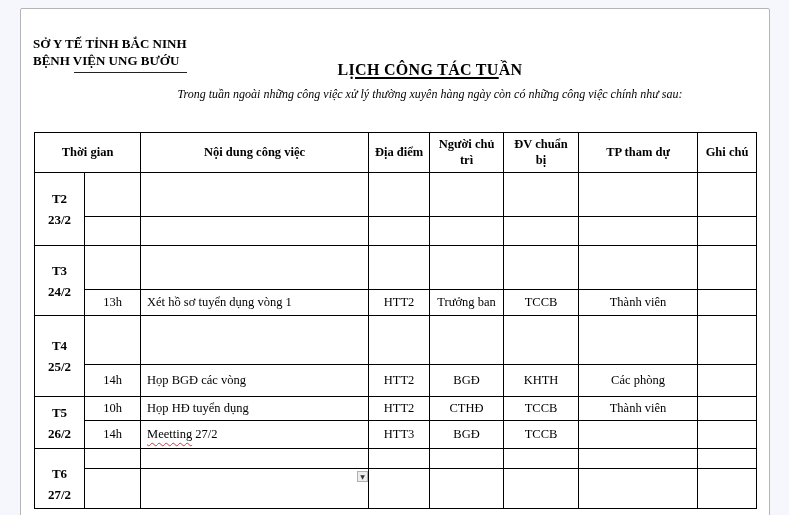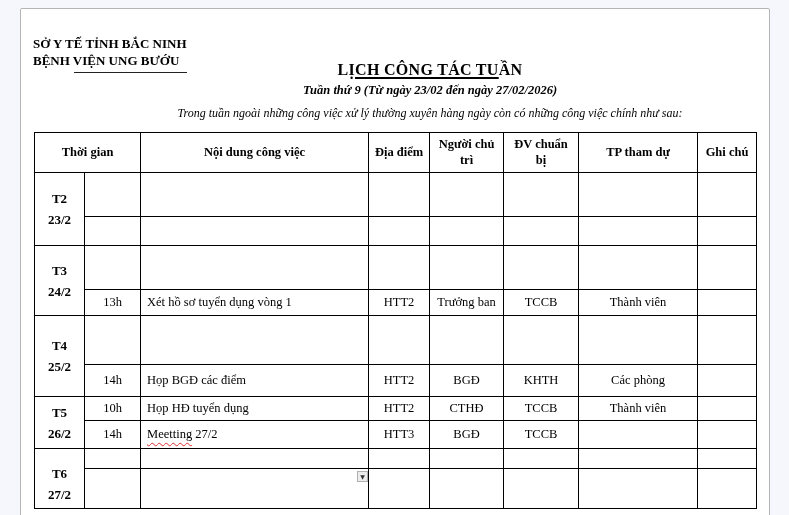--- a/index.html
+++ b/index.html
@@ -89,21 +89,20 @@
 <div class="page">
 
   <div class="org">
     <div>SỞ Y TẾ TỈNH BẮC NINH</div>
     <div>BỆNH VIỆN UNG BƯỚU</div>
     <div class="org-rule"></div>
   </div>
 
   <div class="titleblock">
     <div class="doc-title"><span>LỊ</span><span class="ul">CH CÔNG TÁC TU</span><span>ẦN</span></div>
-    <div class="doc-subtitle">Tuần thứ 9 (Từ ngày 23/02 đến ngày 27/02/2026)</div>
     <div class="doc-intro">Trong tuần ngoài những công việc xử lý thường xuyên hàng ngày còn có những công việc chính như sau:</div>
   </div>
 
   <table class="sched">
     <colgroup>
       <col style="width:50px">
         <col style="width:56px">
         <col style="width:228px">
         <col style="width:61px">
       <col style="width:74px">
@@ -177,21 +176,21 @@
       <td></td>
       <td class="c-content"></td>
       <td></td>
       <td></td>
       <td></td>
       <td></td>
       <td></td>
     </tr>
     <tr class="rh32">
       <td>14h</td>
-      <td class="c-content">Họp BGĐ các điểm</td>
+      <td class="c-content">Họp BGĐ các vòng</td>
       <td>HTT2</td>
       <td>BGĐ</td>
       <td>KHTH</td>
       <td>Các phòng</td>
       <td></td>
     </tr>
 
     <tr class="rh24">
       <td class="daycell" rowspan="2">
         <span>T5</span>

